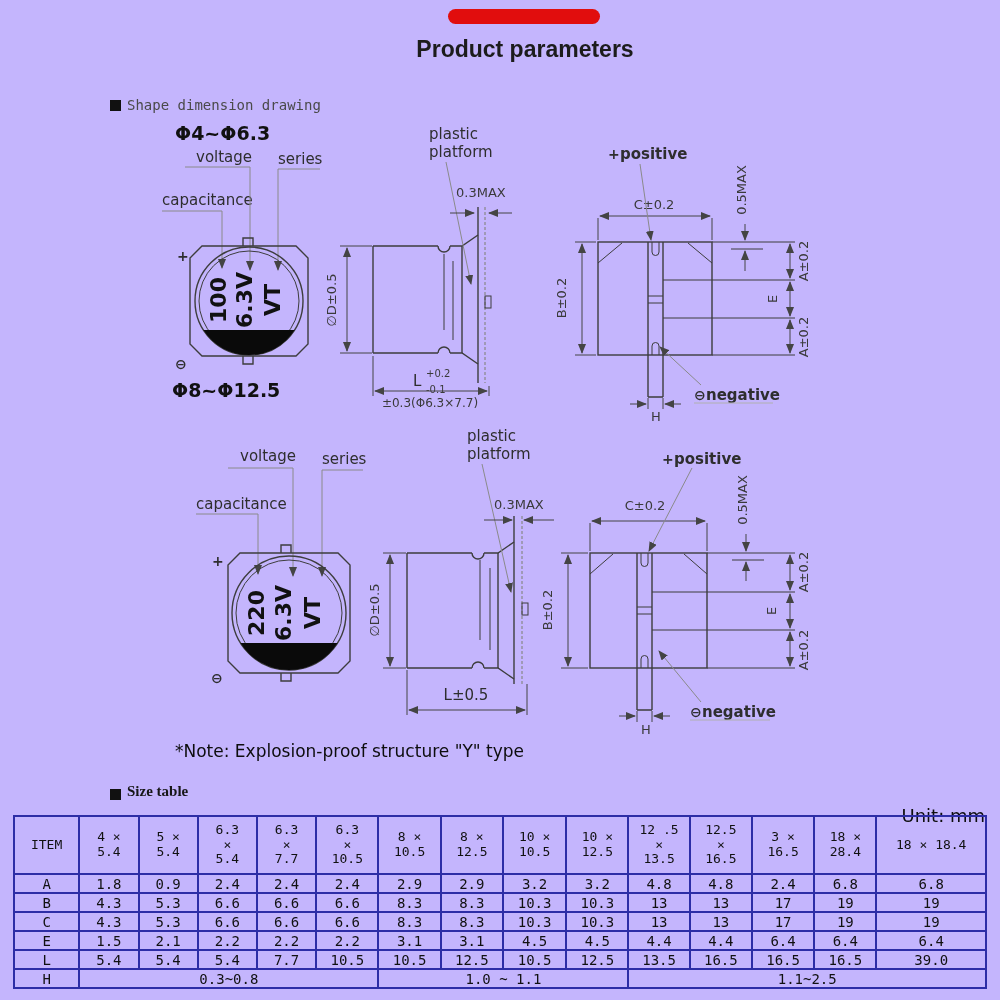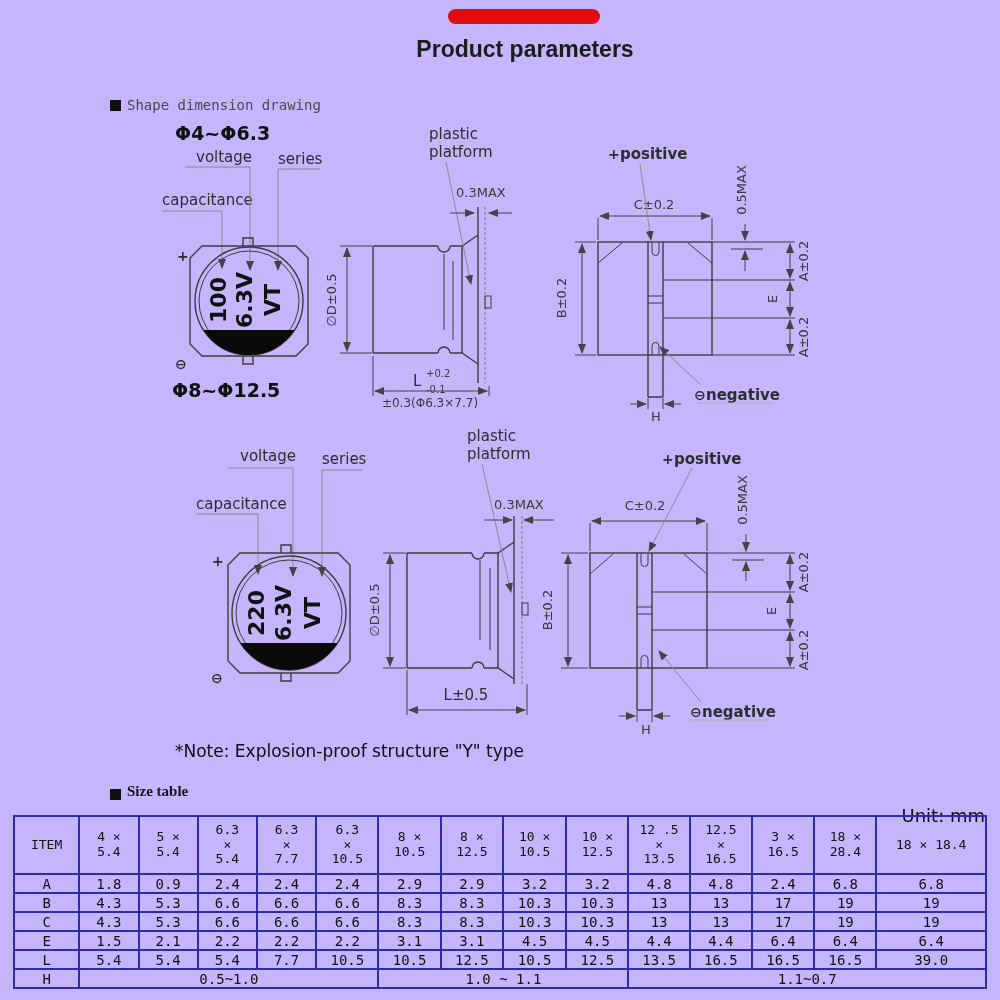--- a/index.html
+++ b/index.html
@@ -372,20 +372,20 @@
       <td>10.5</td>
       <td>12.5</td>
       <td>13.5</td>
       <td>16.5</td>
       <td>16.5</td>
       <td>16.5</td>
       <td>39.0</td>
     </tr>
     <tr class="dr">
       <td>H</td>
-      <td colspan="5">0.5~1.0</td>
+      <td colspan="5">0.3~0.8</td>
       <td colspan="4">1.0 ~ 1.1</td>
-      <td colspan="5">1.1~0.7</td>
+      <td colspan="5">1.1~2.5</td>
     </tr>
   </tbody>
     </table>
 
 </div>
 
 </body></html>

